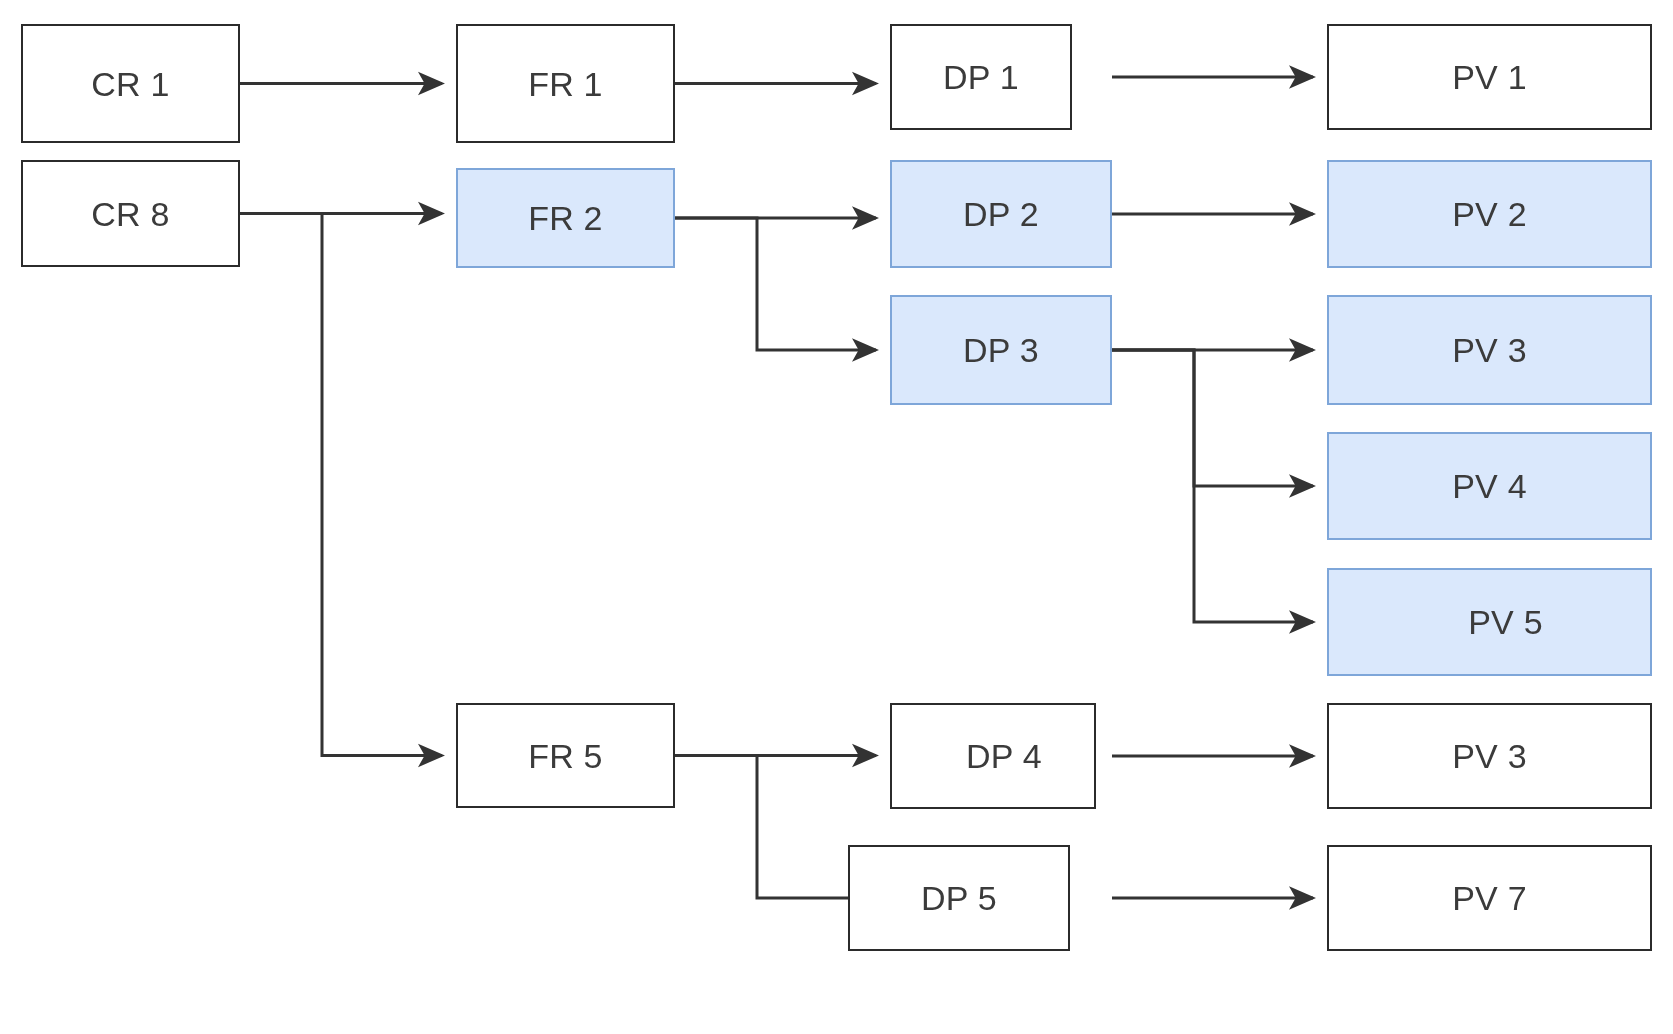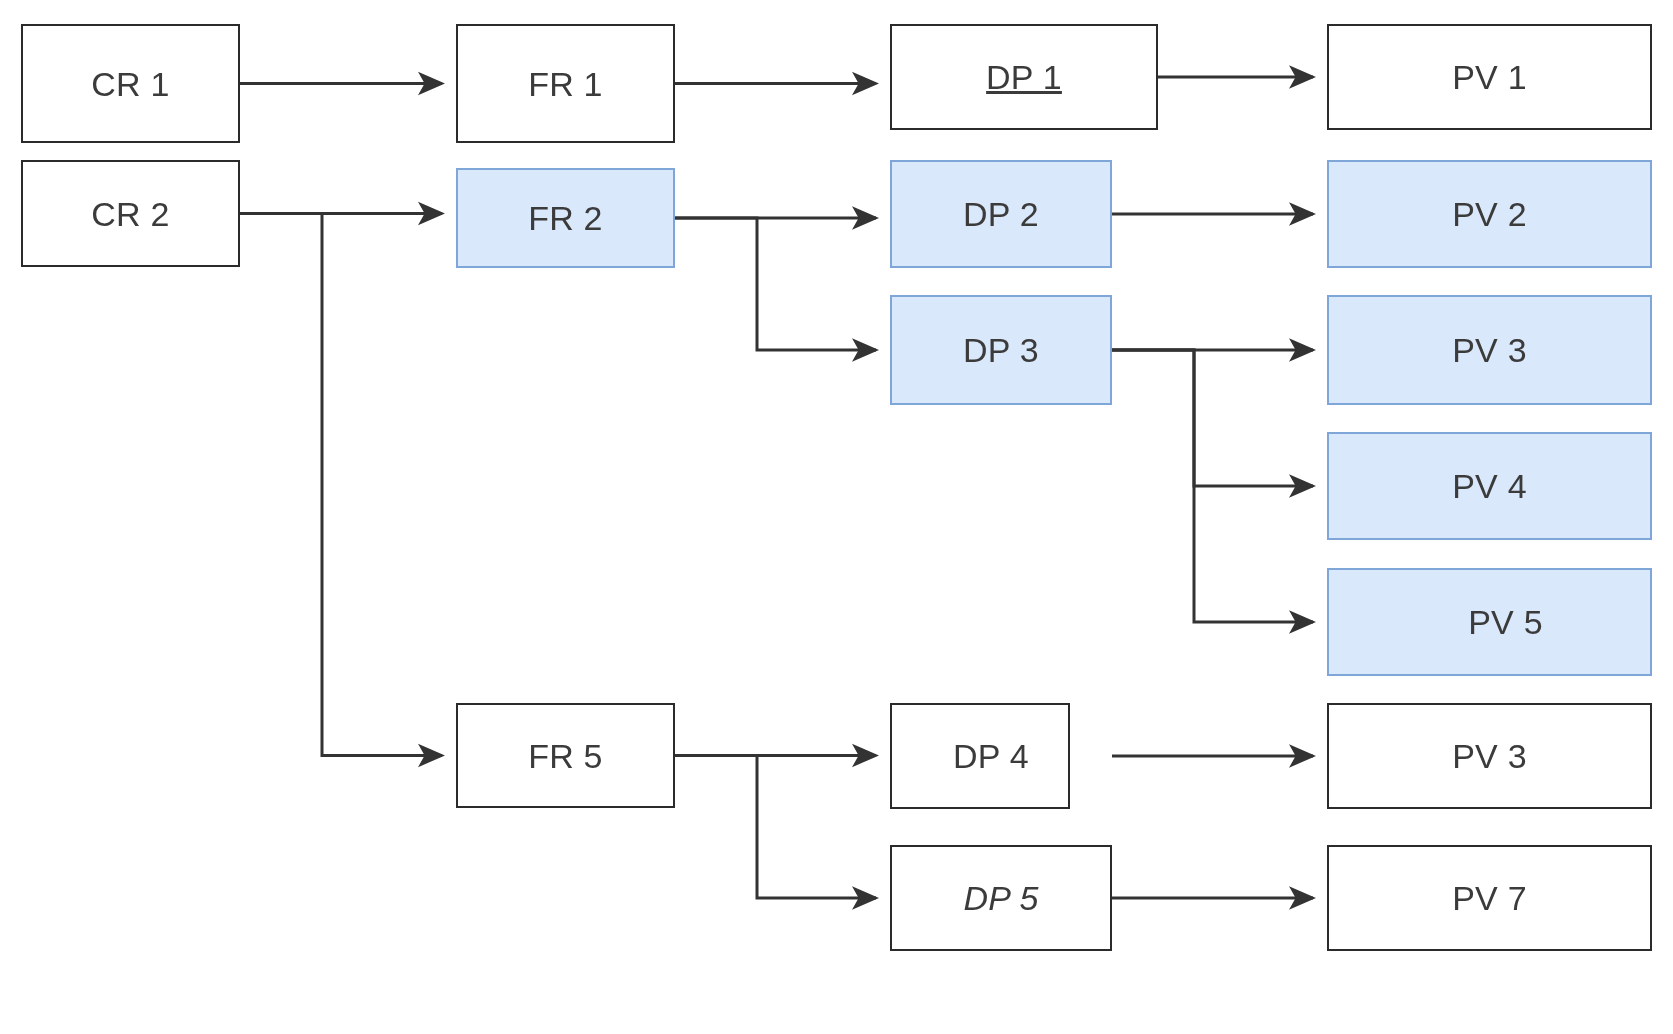--- a/index.html
+++ b/index.html
@@ -76,44 +76,44 @@
         <path d="M 1112 350 L 1194 350 L 1194 622 L 1313 622" fill="none" stroke="#333333" stroke-width="3" marker-end="url(#arrowhead)"></path>
         <path d="M 1112 756 L 1313 756" fill="none" stroke="#333333" stroke-width="3" marker-end="url(#arrowhead)"></path>
         <path d="M 1112 898 L 1313 898" fill="none" stroke="#333333" stroke-width="3" marker-end="url(#arrowhead)"></path>
       </g>
   </svg>
   <div id="node-layer">
       <div class="node" style="left: 21px; top: 24px; width: 219px; height: 119px;">
         <span class="node-label">CR 1</span>
       </div>
       <div class="node" style="left: 21px; top: 160px; width: 219px; height: 107px;">
-        <span class="node-label">CR 2</span>
+        <span class="node-label">CR 8</span>
       </div>
       <div class="node" style="left: 456px; top: 24px; width: 219px; height: 119px;">
         <span class="node-label">FR 1</span>
       </div>
       <div class="node highlight" style="left: 456px; top: 168px; width: 219px; height: 100px;">
         <span class="node-label">FR 2</span>
       </div>
       <div class="node" style="left: 456px; top: 703px; width: 219px; height: 105px;">
         <span class="node-label">FR 5</span>
       </div>
-      <div class="node" style="left: 890px; top: 24px; width: 268px; height: 106px; text-decoration: underline;">
+      <div class="node" style="left: 890px; top: 24px; width: 182px; height: 106px;">
         <span class="node-label">DP 1</span>
       </div>
       <div class="node highlight" style="left: 890px; top: 160px; width: 222px; height: 108px;">
         <span class="node-label">DP 2</span>
       </div>
       <div class="node highlight" style="left: 890px; top: 295px; width: 222px; height: 110px;">
         <span class="node-label">DP 3</span>
       </div>
-      <div class="node" style="left: 890px; top: 703px; width: 180px; height: 106px; padding-left: 22px;">
+      <div class="node" style="left: 890px; top: 703px; width: 206px; height: 106px; padding-left: 22px;">
         <span class="node-label">DP 4</span>
       </div>
-      <div class="node" style="left: 890px; top: 845px; width: 222px; height: 106px; font-style: italic;">
+      <div class="node" style="left: 848px; top: 845px; width: 222px; height: 106px;">
         <span class="node-label">DP 5</span>
       </div>
       <div class="node" style="left: 1327px; top: 24px; width: 325px; height: 106px;">
         <span class="node-label">PV 1</span>
       </div>
       <div class="node highlight" style="left: 1327px; top: 160px; width: 325px; height: 108px; align-items: center;">
         <span class="node-label">PV 2</span>
       </div>
       <div class="node highlight" style="left: 1327px; top: 295px; width: 325px; height: 110px;">
         <span class="node-label">PV 3</span>

